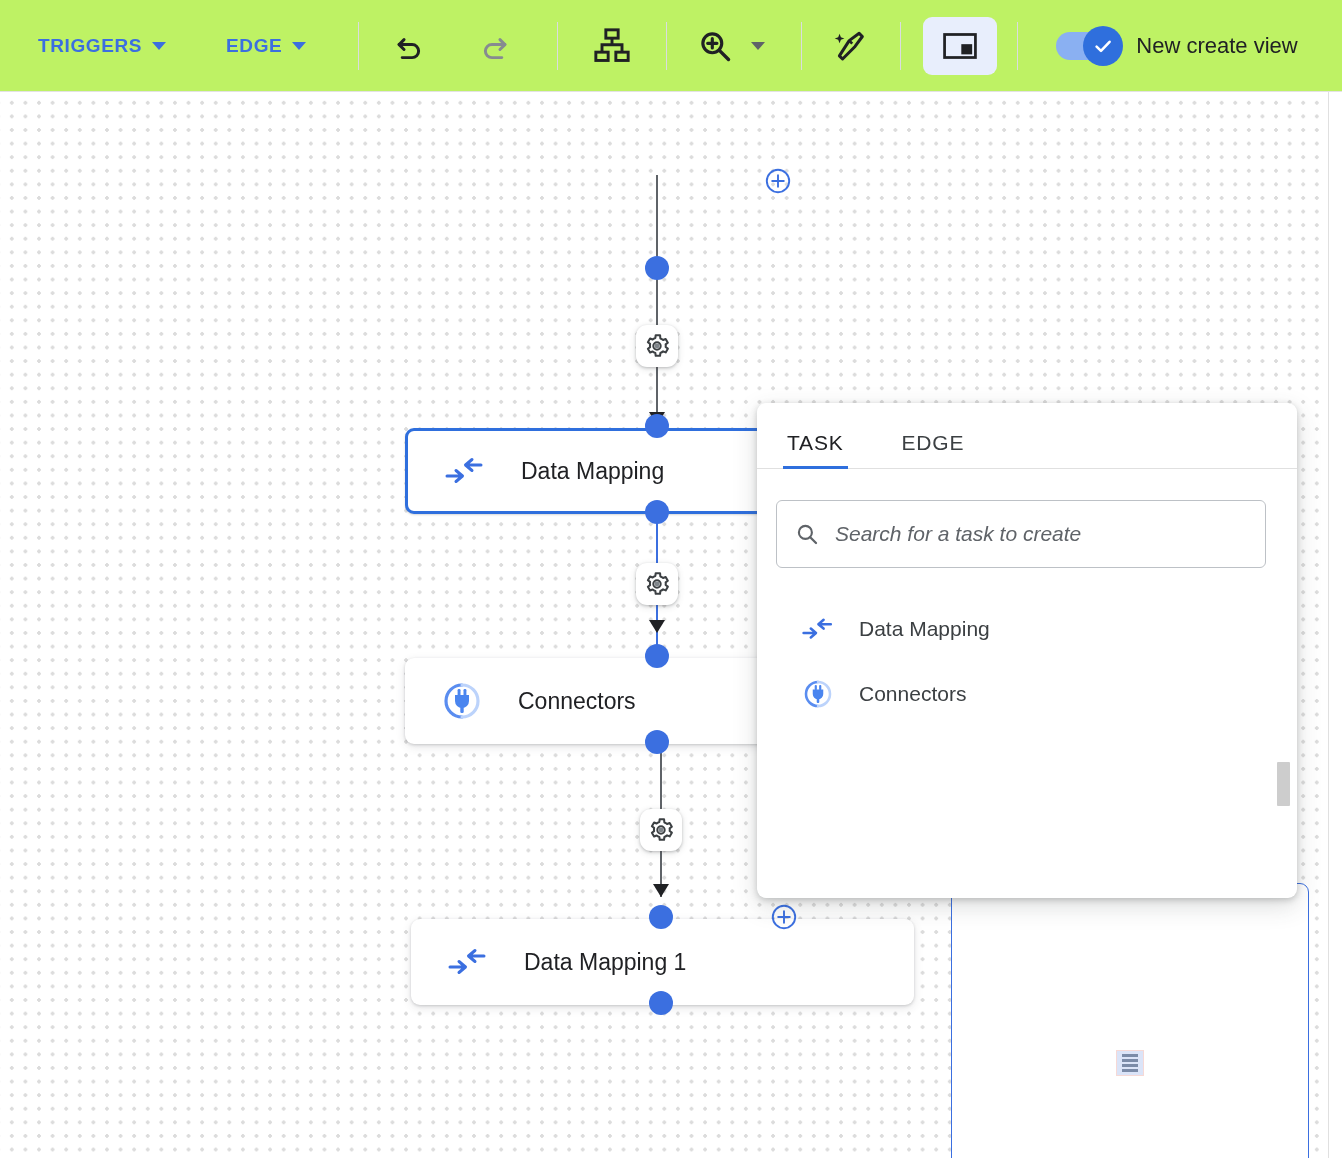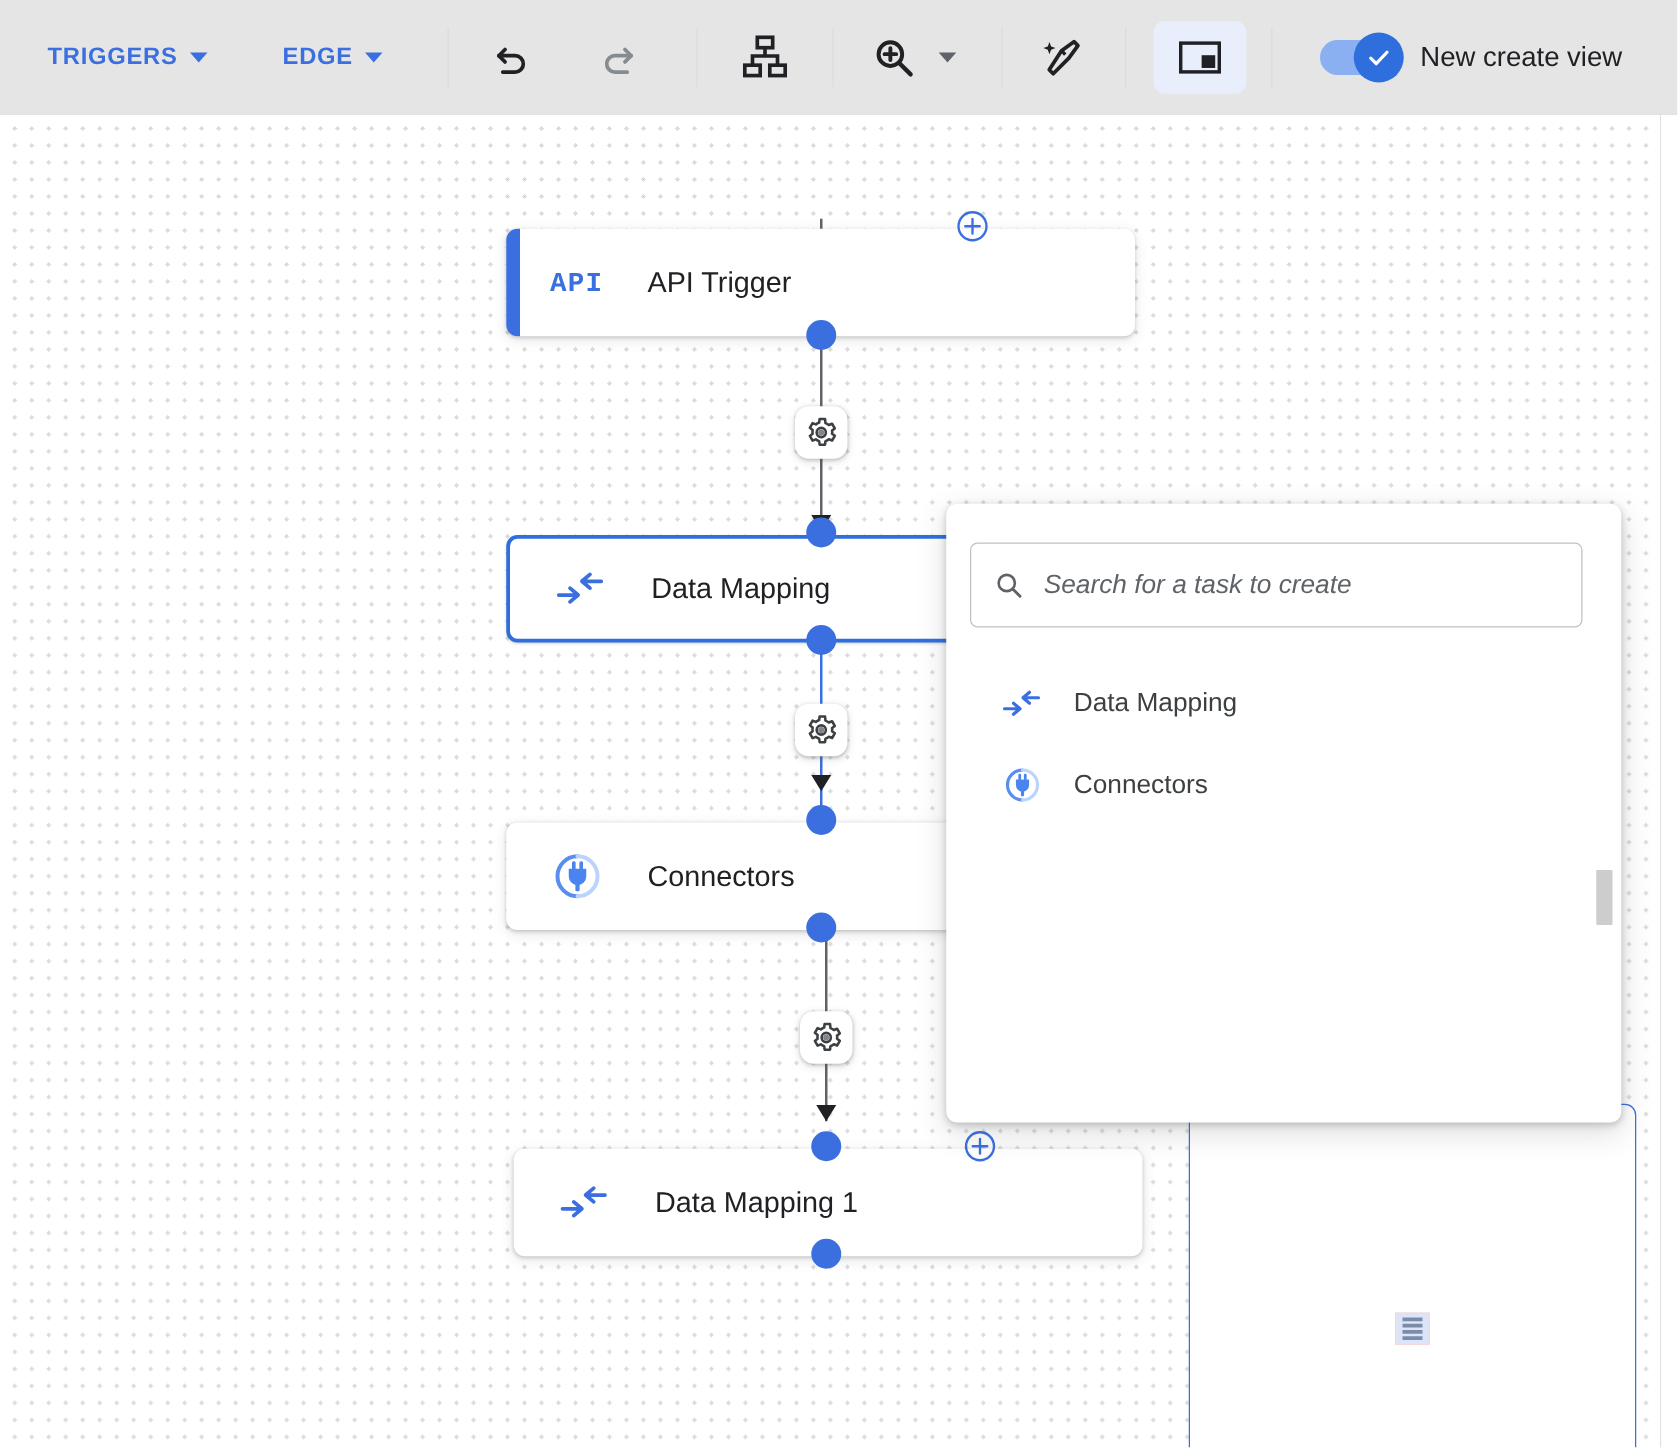--- a/index.html
+++ b/index.html
@@ -8,21 +8,21 @@
     font-family: "Liberation Sans", sans-serif;
     background: #ffffff;
     overflow: hidden;
   }
   #app { position: relative; width: 1342px; height: 1158px; }
 
   
   .toolbar {
     position: absolute; left: 0; top: 0;
     width: 1342px; height: 92px;
-    background: #e5e5e5;
+    background: #bef264;
     display: flex; align-items: center;
     border-bottom: 1px solid #e3e3e3;
   }
   .tb-menu {
     display: flex; align-items: center; gap: 10px;
     color: #3b6fe0; font-size: 19px; font-weight: 700;
     letter-spacing: .6px; cursor: pointer;
     padding: 6px 4px;
   }
   .caret {
@@ -303,29 +303,20 @@
 
     <div class="edge-line" style="left:661px; top:655px; height:150px;"></div>
     <div class="arrow-head" style="left:661px; top:792px;"></div>
     <div class="gear-chip" style="left:661px; top:738px;">
       <svg width="26" height="26" viewBox="0 0 24 24">
         <path d="M12 8.6a3.4 3.4 0 1 0 0 6.8 3.4 3.4 0 0 0 0-6.8zm8.1 3.4c0-.5-.05-1-.13-1.45l2.03-1.55-2-3.46-2.38.96a8 8 0 0 0-2.5-1.45L14.8 2h-4l-.33 2.6a8 8 0 0 0-2.5 1.44L5.6 5.08 3.6 8.54l2.03 1.55a8.5 8.5 0 0 0 0 2.9L3.6 14.54l2 3.46 2.38-.96a8 8 0 0 0 2.5 1.45L10.8 21h4l.33-2.6a8 8 0 0 0 2.5-1.44l2.38.96 2-3.46-2.03-1.55c.08-.46.13-.95.13-1.45z" fill="none" stroke="#3c4043" stroke-width="1.9" stroke-linejoin="round"></path>
         <circle cx="12" cy="12" r="2.3" fill="#80868b"></circle>
       </svg>
     </div>
 
-    <div class="node" style="left:405px; top:91px; width:503px; height:86px;">
-      <span class="accent"></span>
-      <span class="n-icon">
-        <svg width="44" height="26" viewBox="0 0 44 26">
-          <text x="0" y="20" font-family="'Liberation Mono', monospace" font-size="22" font-weight="700" fill="#3b6fe0" letter-spacing="1">API</text>
-        </svg>
-      </span>
-      <span class="n-label">API Trigger</span>
-    </div>
     <div class="port" style="left:657px; top:176px;"></div>
     <div class="add-btn" style="left:778px; top:89px;">
       <svg width="26" height="26" viewBox="0 0 26 26">
         <circle cx="13" cy="13" r="11.2" fill="none" stroke="#3b6fe0" stroke-width="1.9"></circle>
         <path d="M13 7.2v11.6M7.2 13h11.6" stroke="#3b6fe0" stroke-width="1.9" stroke-linecap="round"></path>
       </svg>
     </div>
 
     <div class="node selected" style="left:405px; top:336px; width:503px; height:86px;">
       <span class="n-icon">
@@ -380,20 +371,28 @@
         <i></i>
         <i></i>
       </div>
     </div>
 
   </div>
   <div class="canvas-right-strip"></div>
 
   <div class="popup">
 
+    <div class="popup-tabs">
+      <div class="popup-tab active">
+        <span>TASK</span>
+      </div>
+      <div class="popup-tab">
+        <span>EDGE</span>
+      </div>
+    </div>
 
     <div class="search-box">
       <svg width="24" height="24" viewBox="0 0 24 24">
         <circle cx="10.4" cy="10.4" r="6.5" fill="none" stroke="#5f6368" stroke-width="2.1"></circle>
         <path d="M15.2 15.2L21 21" stroke="#5f6368" stroke-width="2.3" stroke-linecap="round"></path>
       </svg>
       <span class="search-text">Search for a task to create</span>
     </div>
 
     <div class="task-list">

